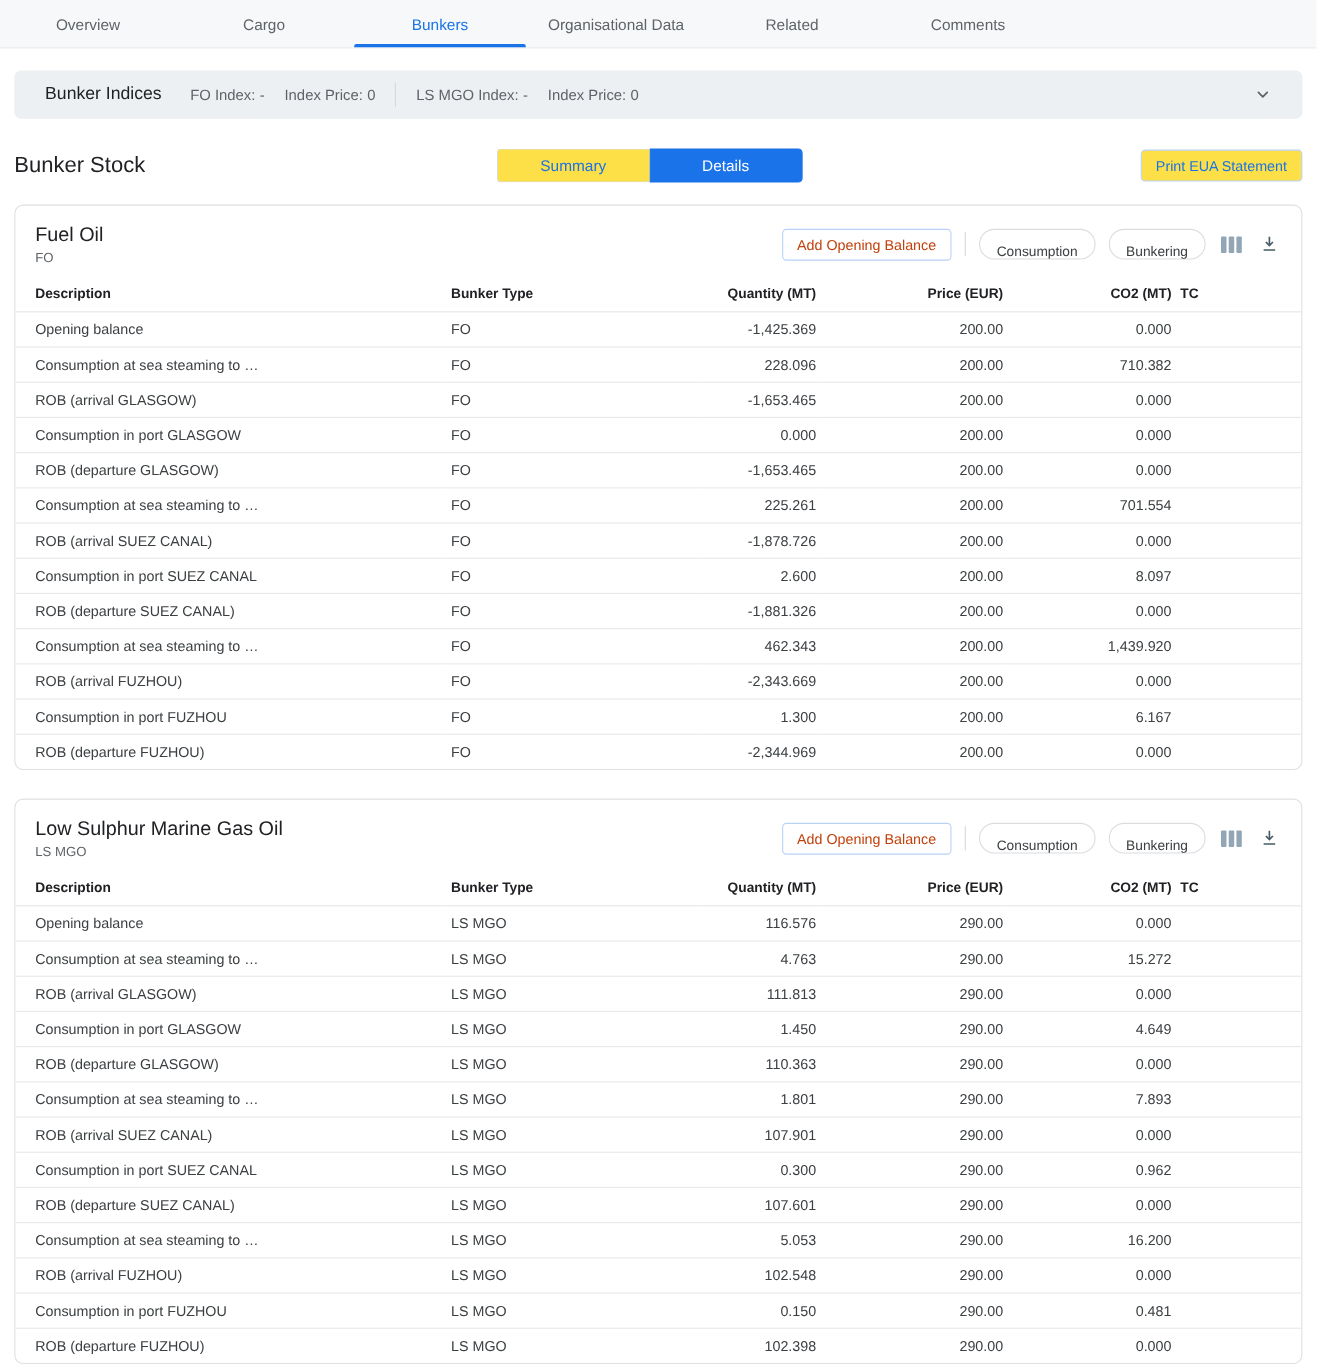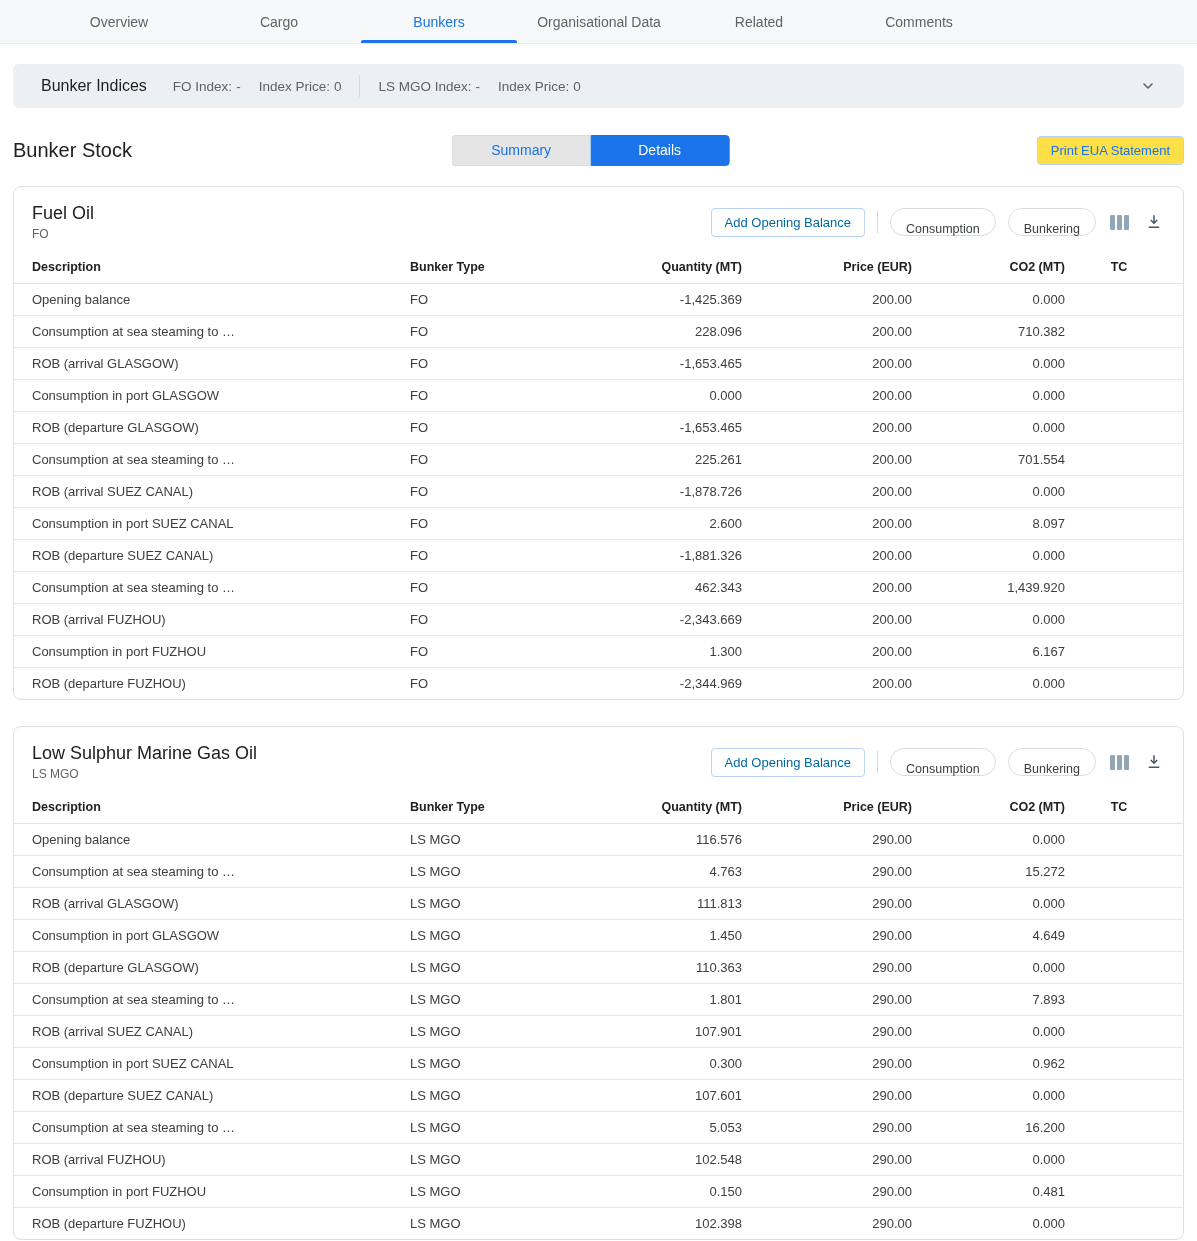--- a/index.html
+++ b/index.html
@@ -9,21 +9,20 @@
     color:#202124;
     width:1197px;
   }
 
   
   .tabbar {
     display:flex;
     height:44px;
     background:#f7f8f9;
     border-bottom:1px solid #ececec;
-    padding-left:39px;
   }
   .tab {
     width:160px;
     display:flex; align-items:center; justify-content:center;
     font-size:14px; color:#5f6368;
     position:relative; cursor:pointer;
   }
   .tab.active { color:#1a73e8; }
   .tab.active::after {
     content:""; position:absolute; left:2px; right:2px; bottom:0;
@@ -56,21 +55,21 @@
   .page-title { font-size:20px; font-weight:400; color:#202124; }
   .seg-toggle {
     position:absolute; left:50%; transform:translateX(-53%);
     display:flex;
   }
   .seg-btn {
     width:139px; height:31px;
     display:flex; align-items:center; justify-content:center;
     font-size:14px; cursor:pointer;
     border:1px solid #dadce0;
-    background:#e5e5e5; color:#1a73e8;
+    background:#fde047; color:#1a73e8;
     font-family:inherit;
   }
   .seg-btn:first-child { border-radius:4px 0 0 4px; border-right:none; }
   .seg-btn:last-child { border-radius:0 4px 4px 0; }
   .seg-btn.active { background:#1a73e8; border-color:#1a73e8; color:#ffffff; }
   .print-btn {
     margin-left:auto;
     height:29px; padding:0 13px;
     background:#fde047;
     border:1px solid #b9d2f5;
@@ -93,21 +92,21 @@
   }
   .card-title { font-size:18px; font-weight:400; color:#202124; }
   .card-subtitle { font-size:12px; color:#5f6368; margin-top:3px; }
   .card-actions {
     margin-left:auto;
     display:flex; align-items:center; gap:12px;
   }
   .add-btn {
     height:29px; padding:0 13px;
     background:#fff; border:1px solid #b9d2f5; border-radius:4px;
-    color:#0369a1; font-size:13px; font-family:inherit; cursor:pointer;
+    color:#c2410c; font-size:13px; font-family:inherit; cursor:pointer;
   }
   .pill {
     height:28px; padding:13px 15px;
     background:#fff; border:1px solid #dadce0; border-radius:15px;
     color:#3c4043; font-size:12.5px; font-family:inherit; cursor:pointer;
   }
   .icon-btn {
     background:none; border:none; padding:2px; cursor:pointer;
     display:flex; align-items:center;
   }
@@ -120,21 +119,21 @@
     border-bottom:1px solid #e4e4e4;
     white-space:nowrap;
   }
   tbody td {
     padding:8px 4px; color:#3c4043;
     border-bottom:1px solid #e8e8e8;
     white-space:nowrap;
   }
   tbody tr:last-child td { border-bottom:none; }
   th.c0, td.c0 { padding-left:18px; }
-  th.c5, td.c5 { padding-right:18px;text-align:center; }
+  th.c5, td.c5 { padding-right:18px; }
   th.num, td.num { text-align:right; }
   col.w0 { width:392px; }
   col.w1 { width:227px; }
   col.w2 { width:113px; }
   col.w3 { width:170px; }
   col.w4 { width:153px; }
   col.w5 { width:auto; }
 </style>
 </head>
 <body>

